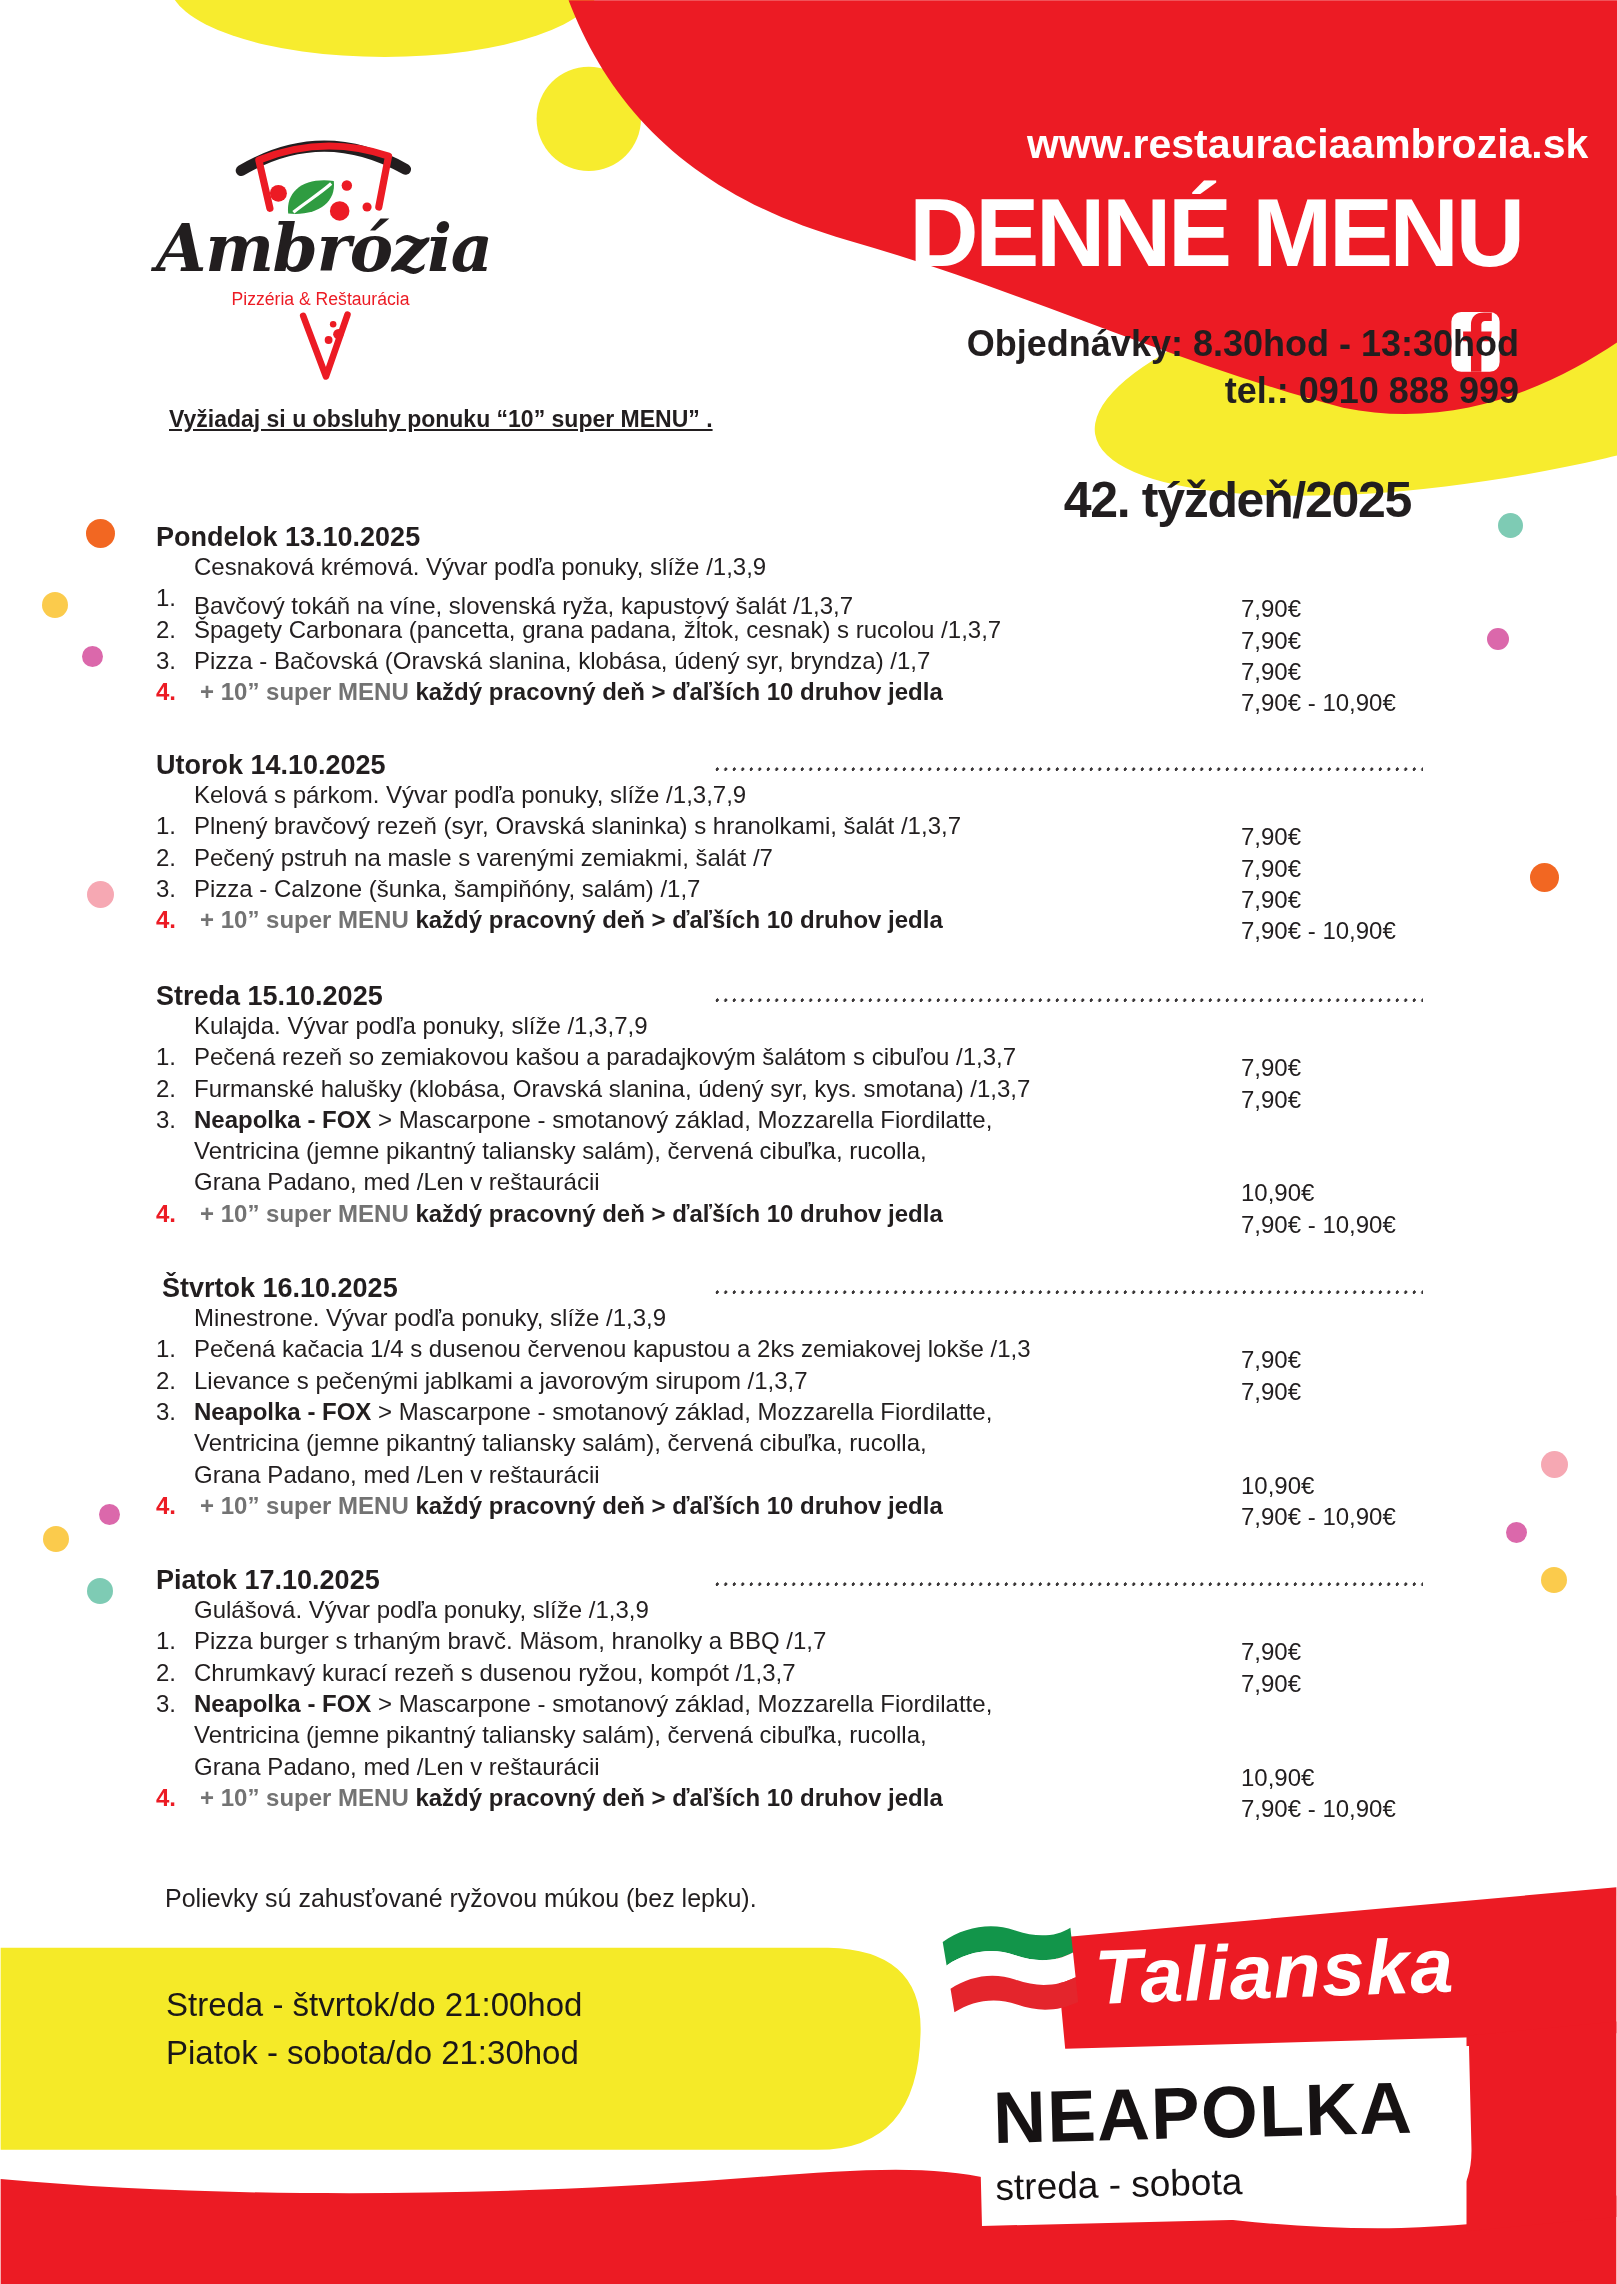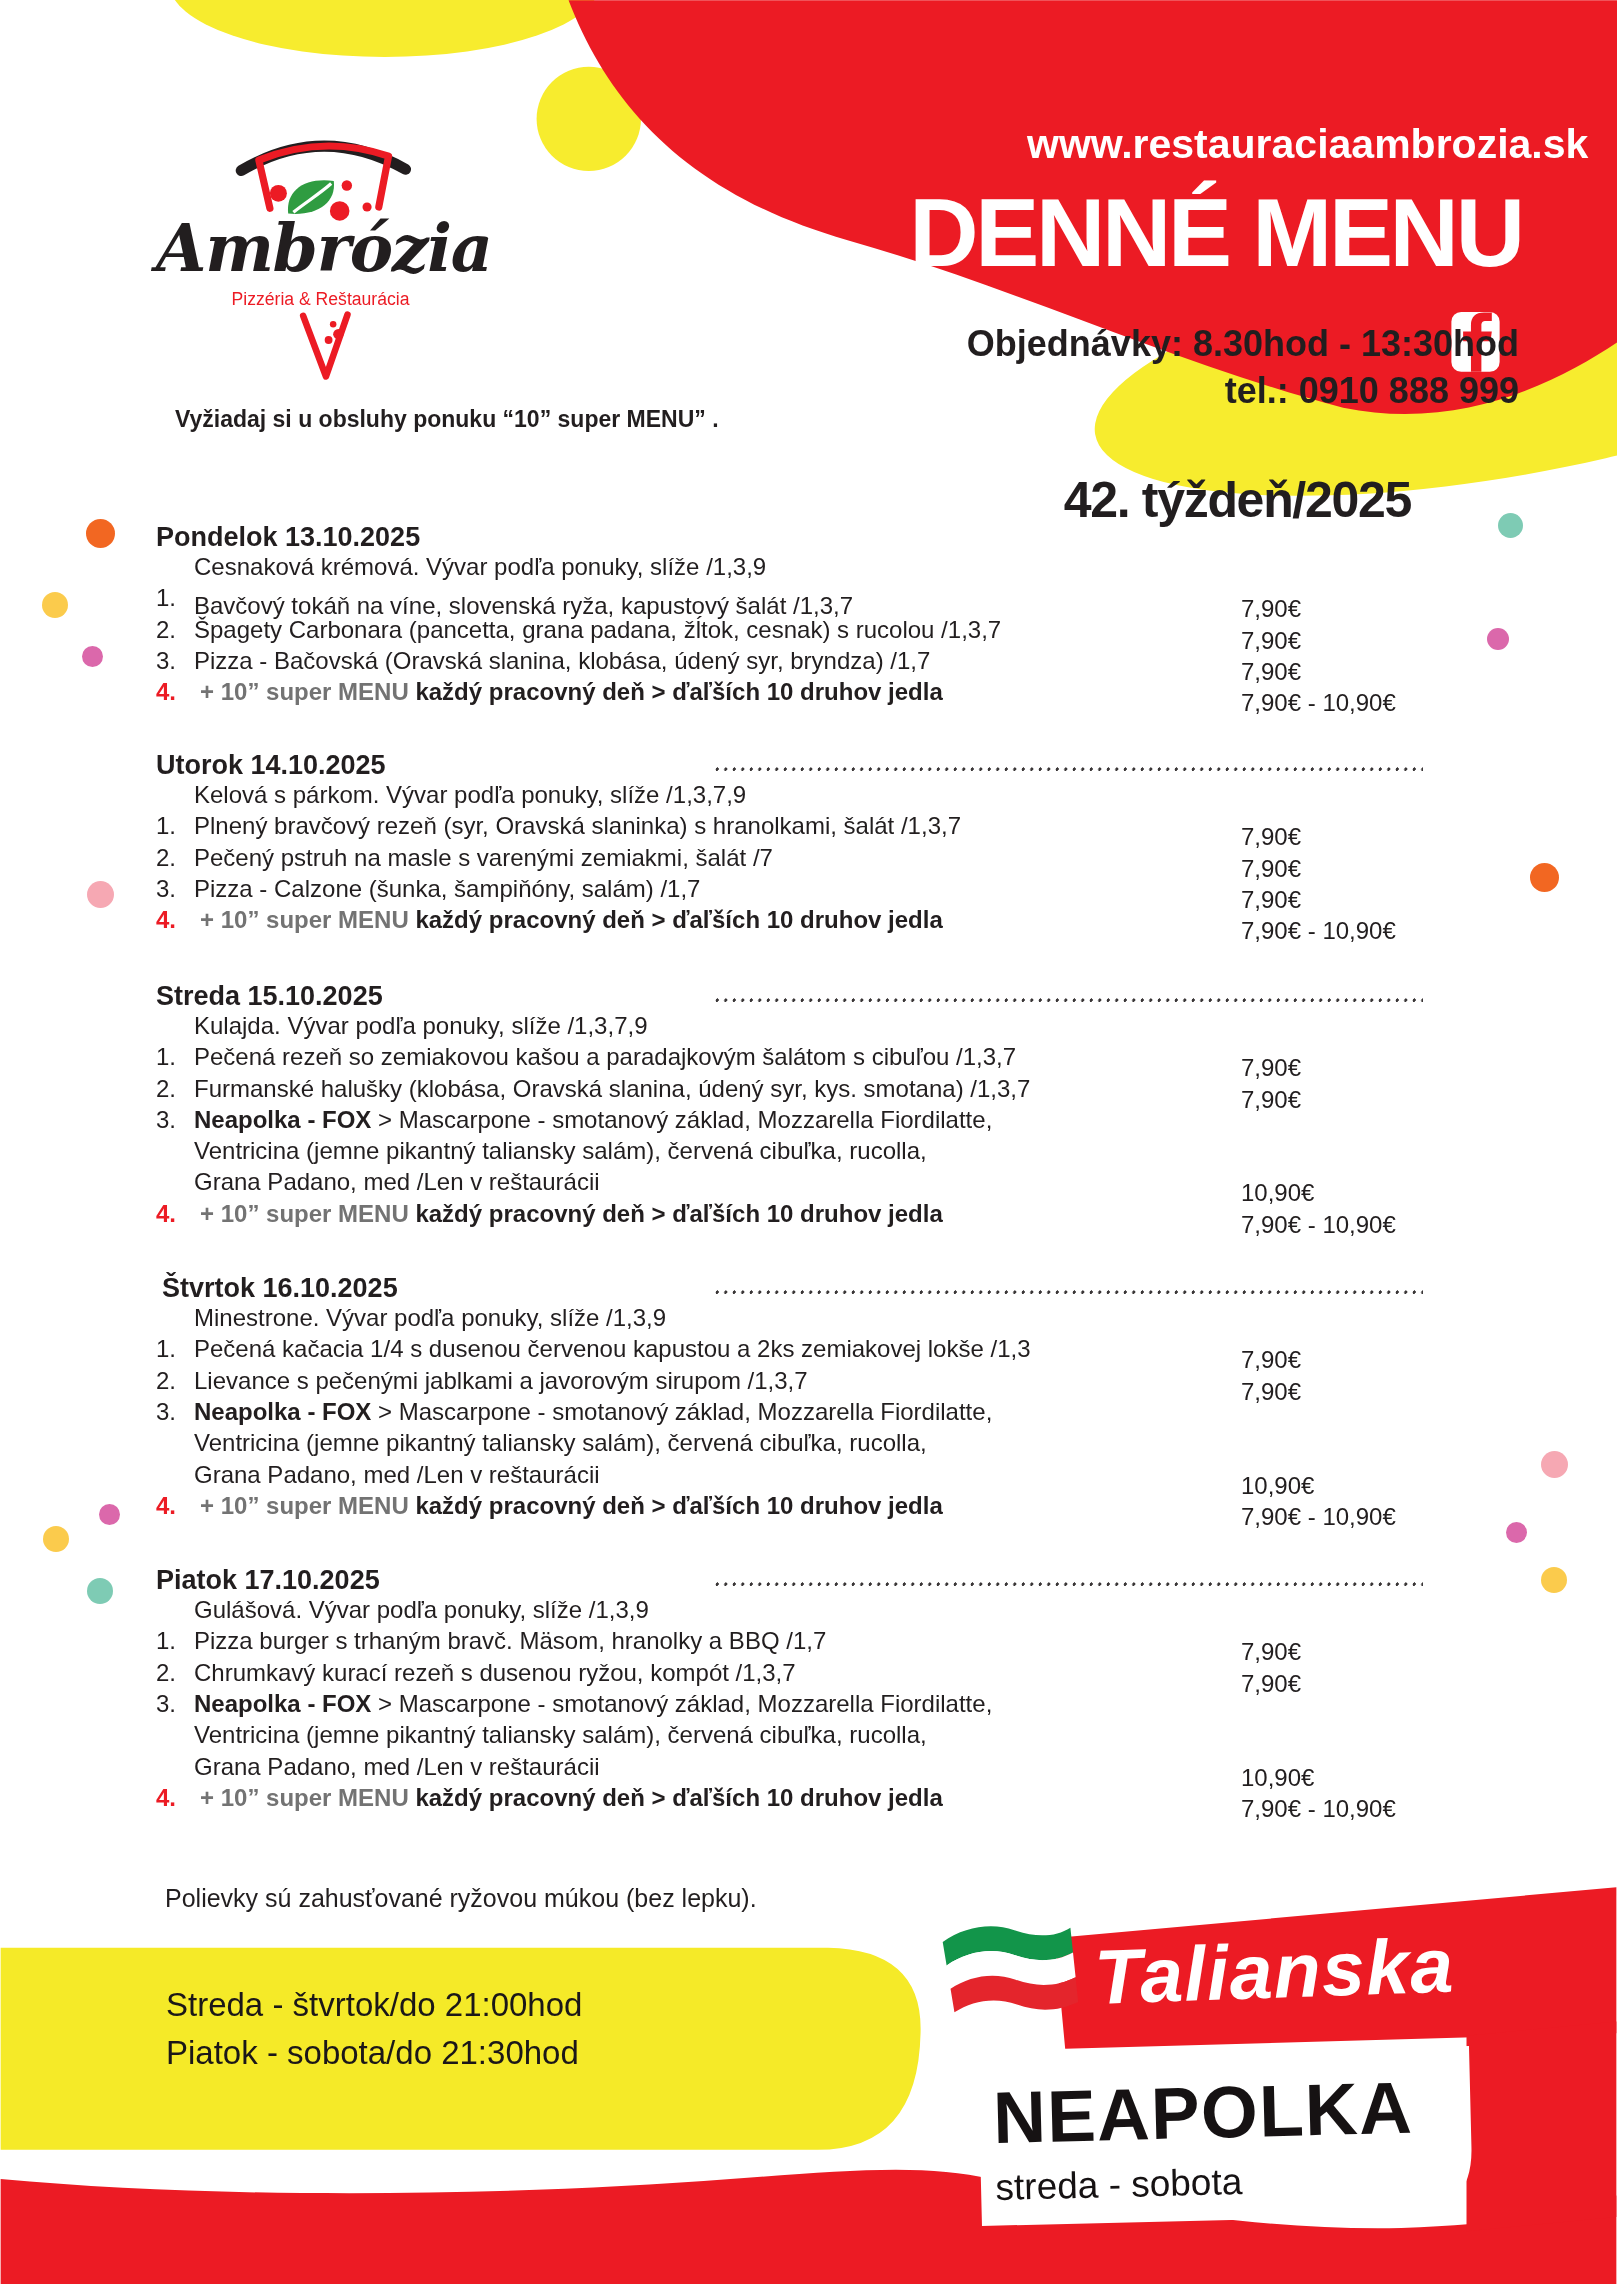--- a/index.html
+++ b/index.html
@@ -5,21 +5,21 @@
   html,body{margin:0;padding:0;background:#fff;}
   body{font-family:"Liberation Sans",sans-serif;color:#221e1f;}
   .page{position:relative;width:1617px;height:2284px;background:#fff;overflow:hidden;}
   .abs{position:absolute;}
   .dot{position:absolute;border-radius:50%;}
   
   .www{left:1027px;top:121px;width:489px;text-align:center;font-size:41px;font-weight:bold;color:#fff;white-space:nowrap;}
   .denne{left:906px;top:183px;width:619px;text-align:center;font-size:96px;font-weight:bold;color:#fff;letter-spacing:-3.3px;line-height:1.05;white-space:nowrap;}
   .orders{left:867px;top:323px;width:652px;text-align:right;font-size:36px;font-weight:bold;}
   .phone{left:867px;top:370px;width:652px;text-align:right;font-size:36px;font-weight:bold;}
-  .notice{left:175px;top:406px;font-size:23px;font-weight:bold;}
+  .notice{left:169px;top:406px;font-size:23px;font-weight:bold;text-decoration:underline;}
   .week{left:889px;top:471px;width:522px;text-align:right;font-size:50px;font-weight:bold;letter-spacing:-1.3px;white-space:nowrap;}
   
   .logoname{left:156px;top:210px;width:313px;text-align:center;font-family:"DejaVu Serif",serif;font-style:italic;font-weight:bold;font-size:65px;letter-spacing:-1.3px;}
   .logosub{left:231px;top:289px;width:179px;text-align:center;font-size:17.6px;color:#EC1B24;white-space:nowrap;}
   
   .day-heading{position:absolute;left:156px;font-weight:bold;font-size:27px;white-space:nowrap;}
   .rownum{position:absolute;left:156px;width:35px;font-size:24px;}
   .rowtext{position:absolute;left:194px;font-size:24px;white-space:nowrap;}
   .price{position:absolute;left:1241px;font-size:24px;white-space:nowrap;margin-top:11px;}
   .seg-b{font-weight:bold;}

